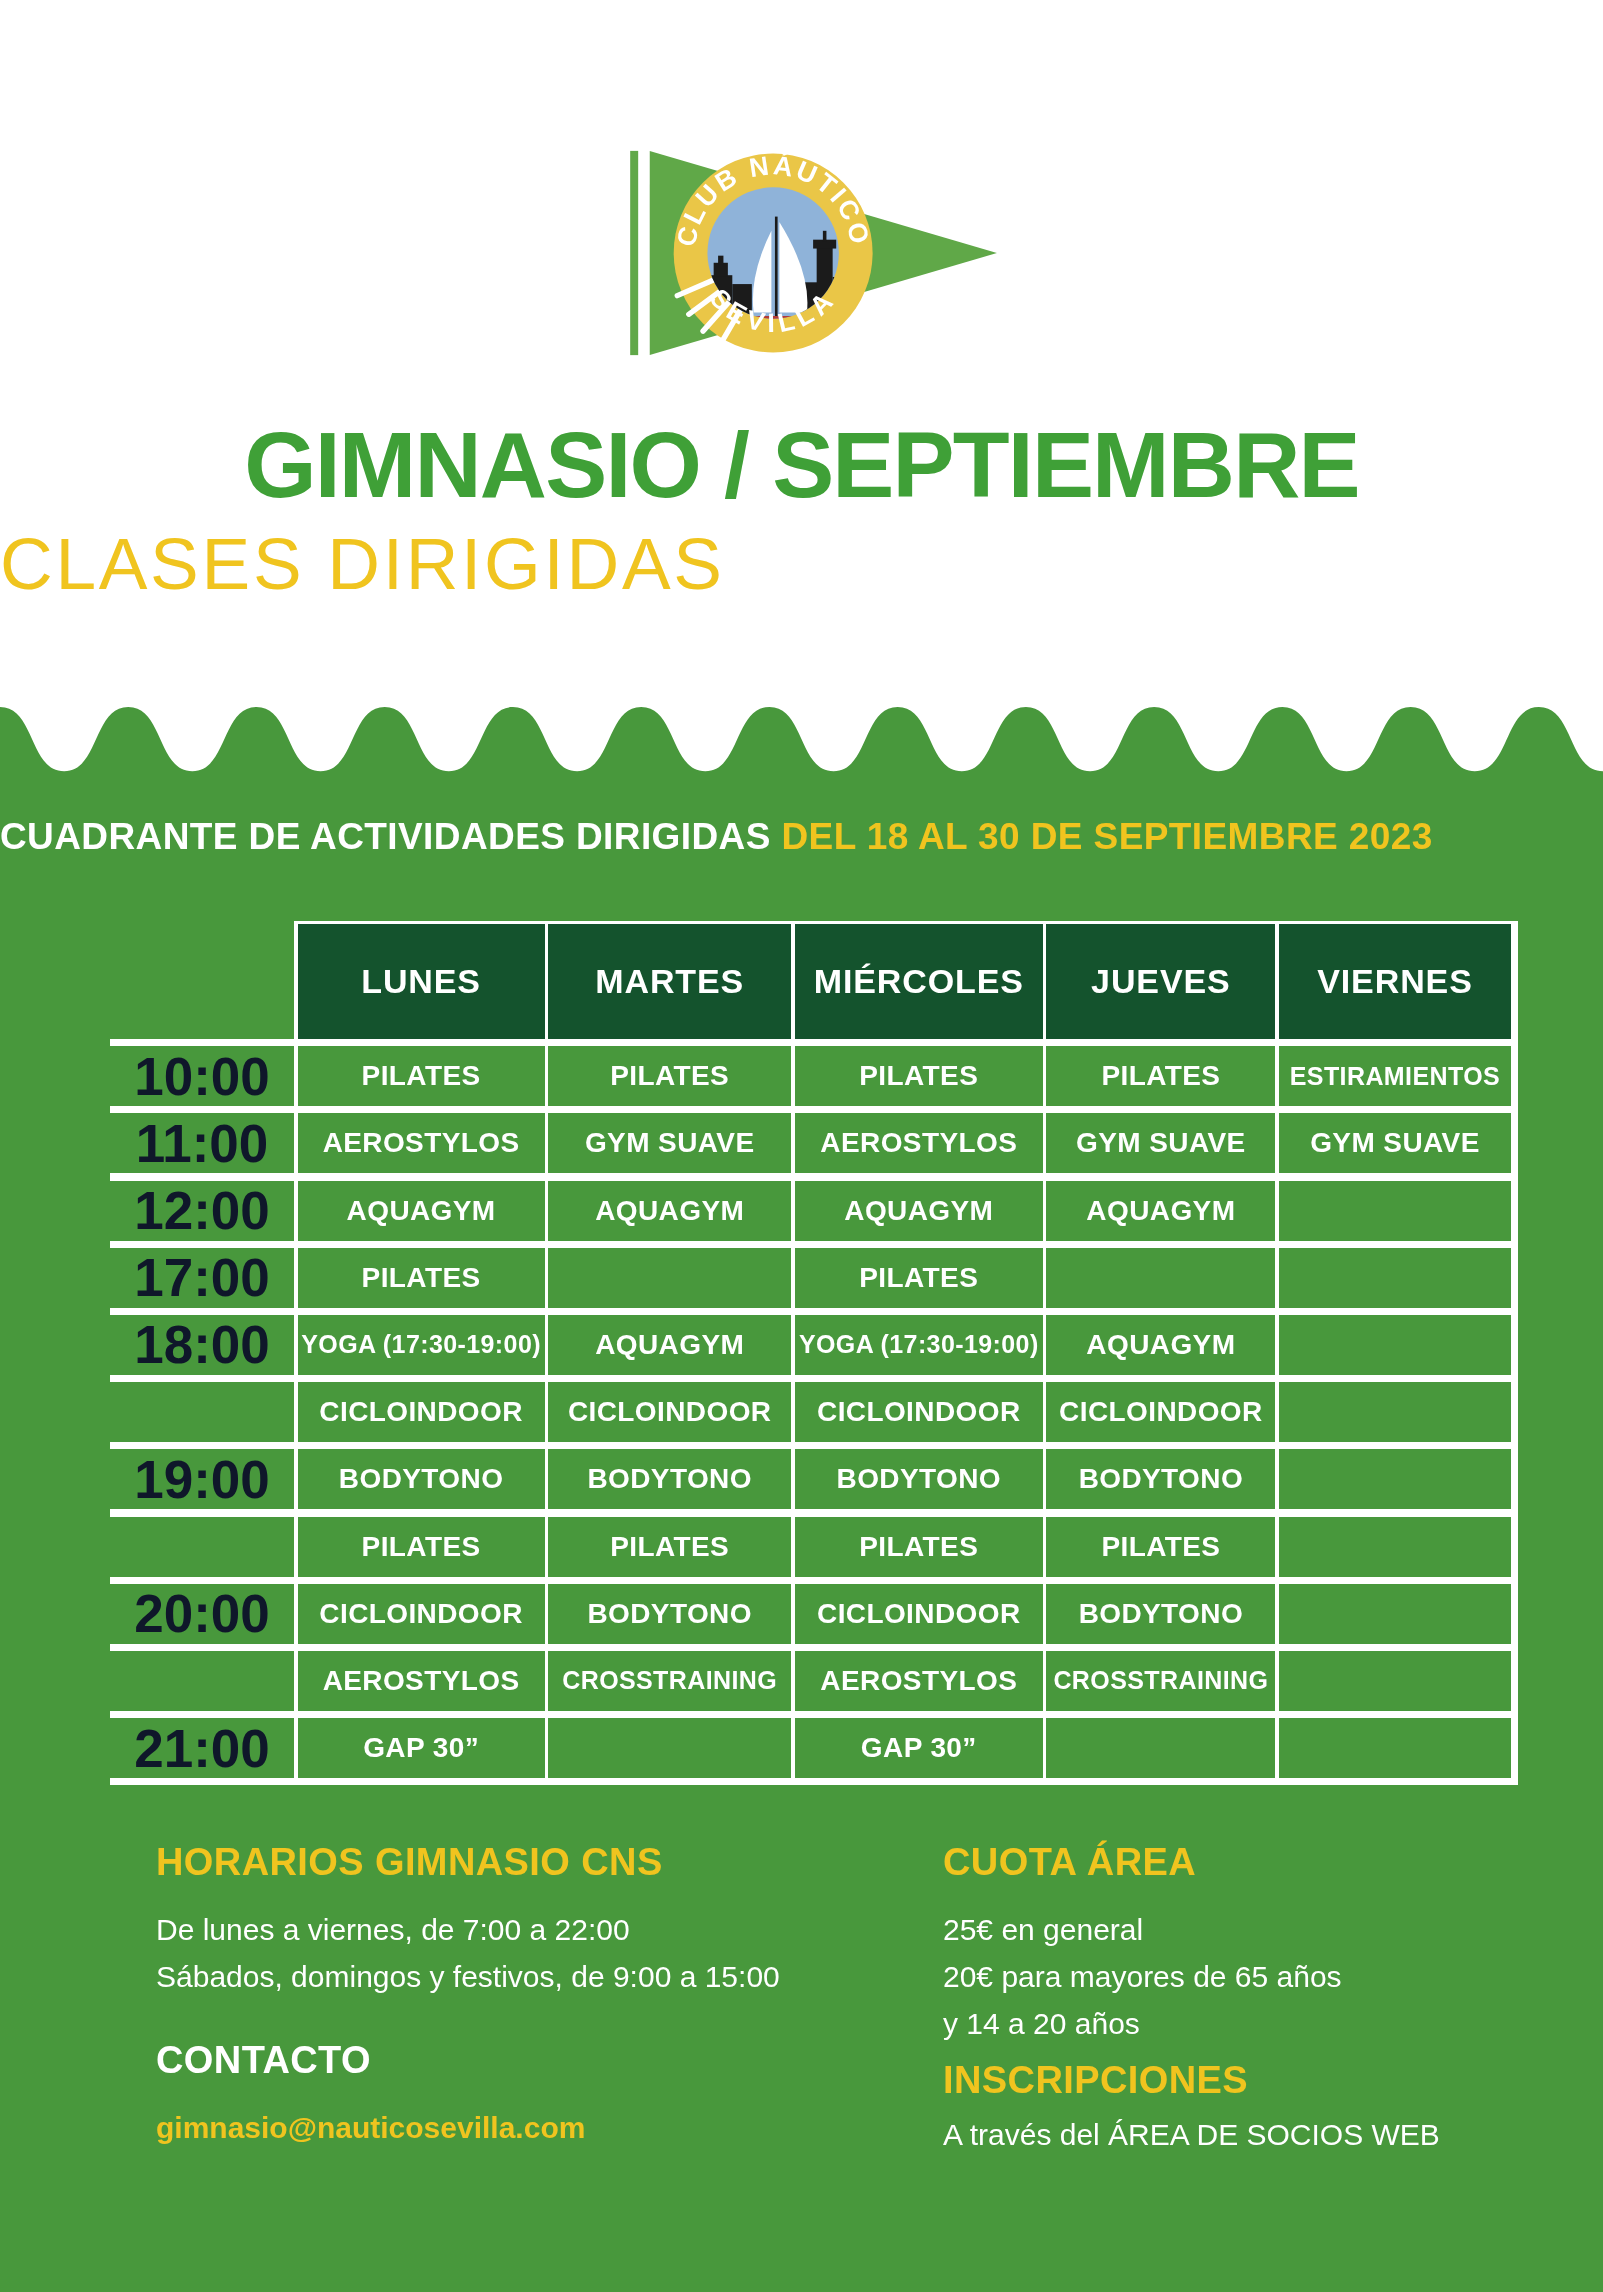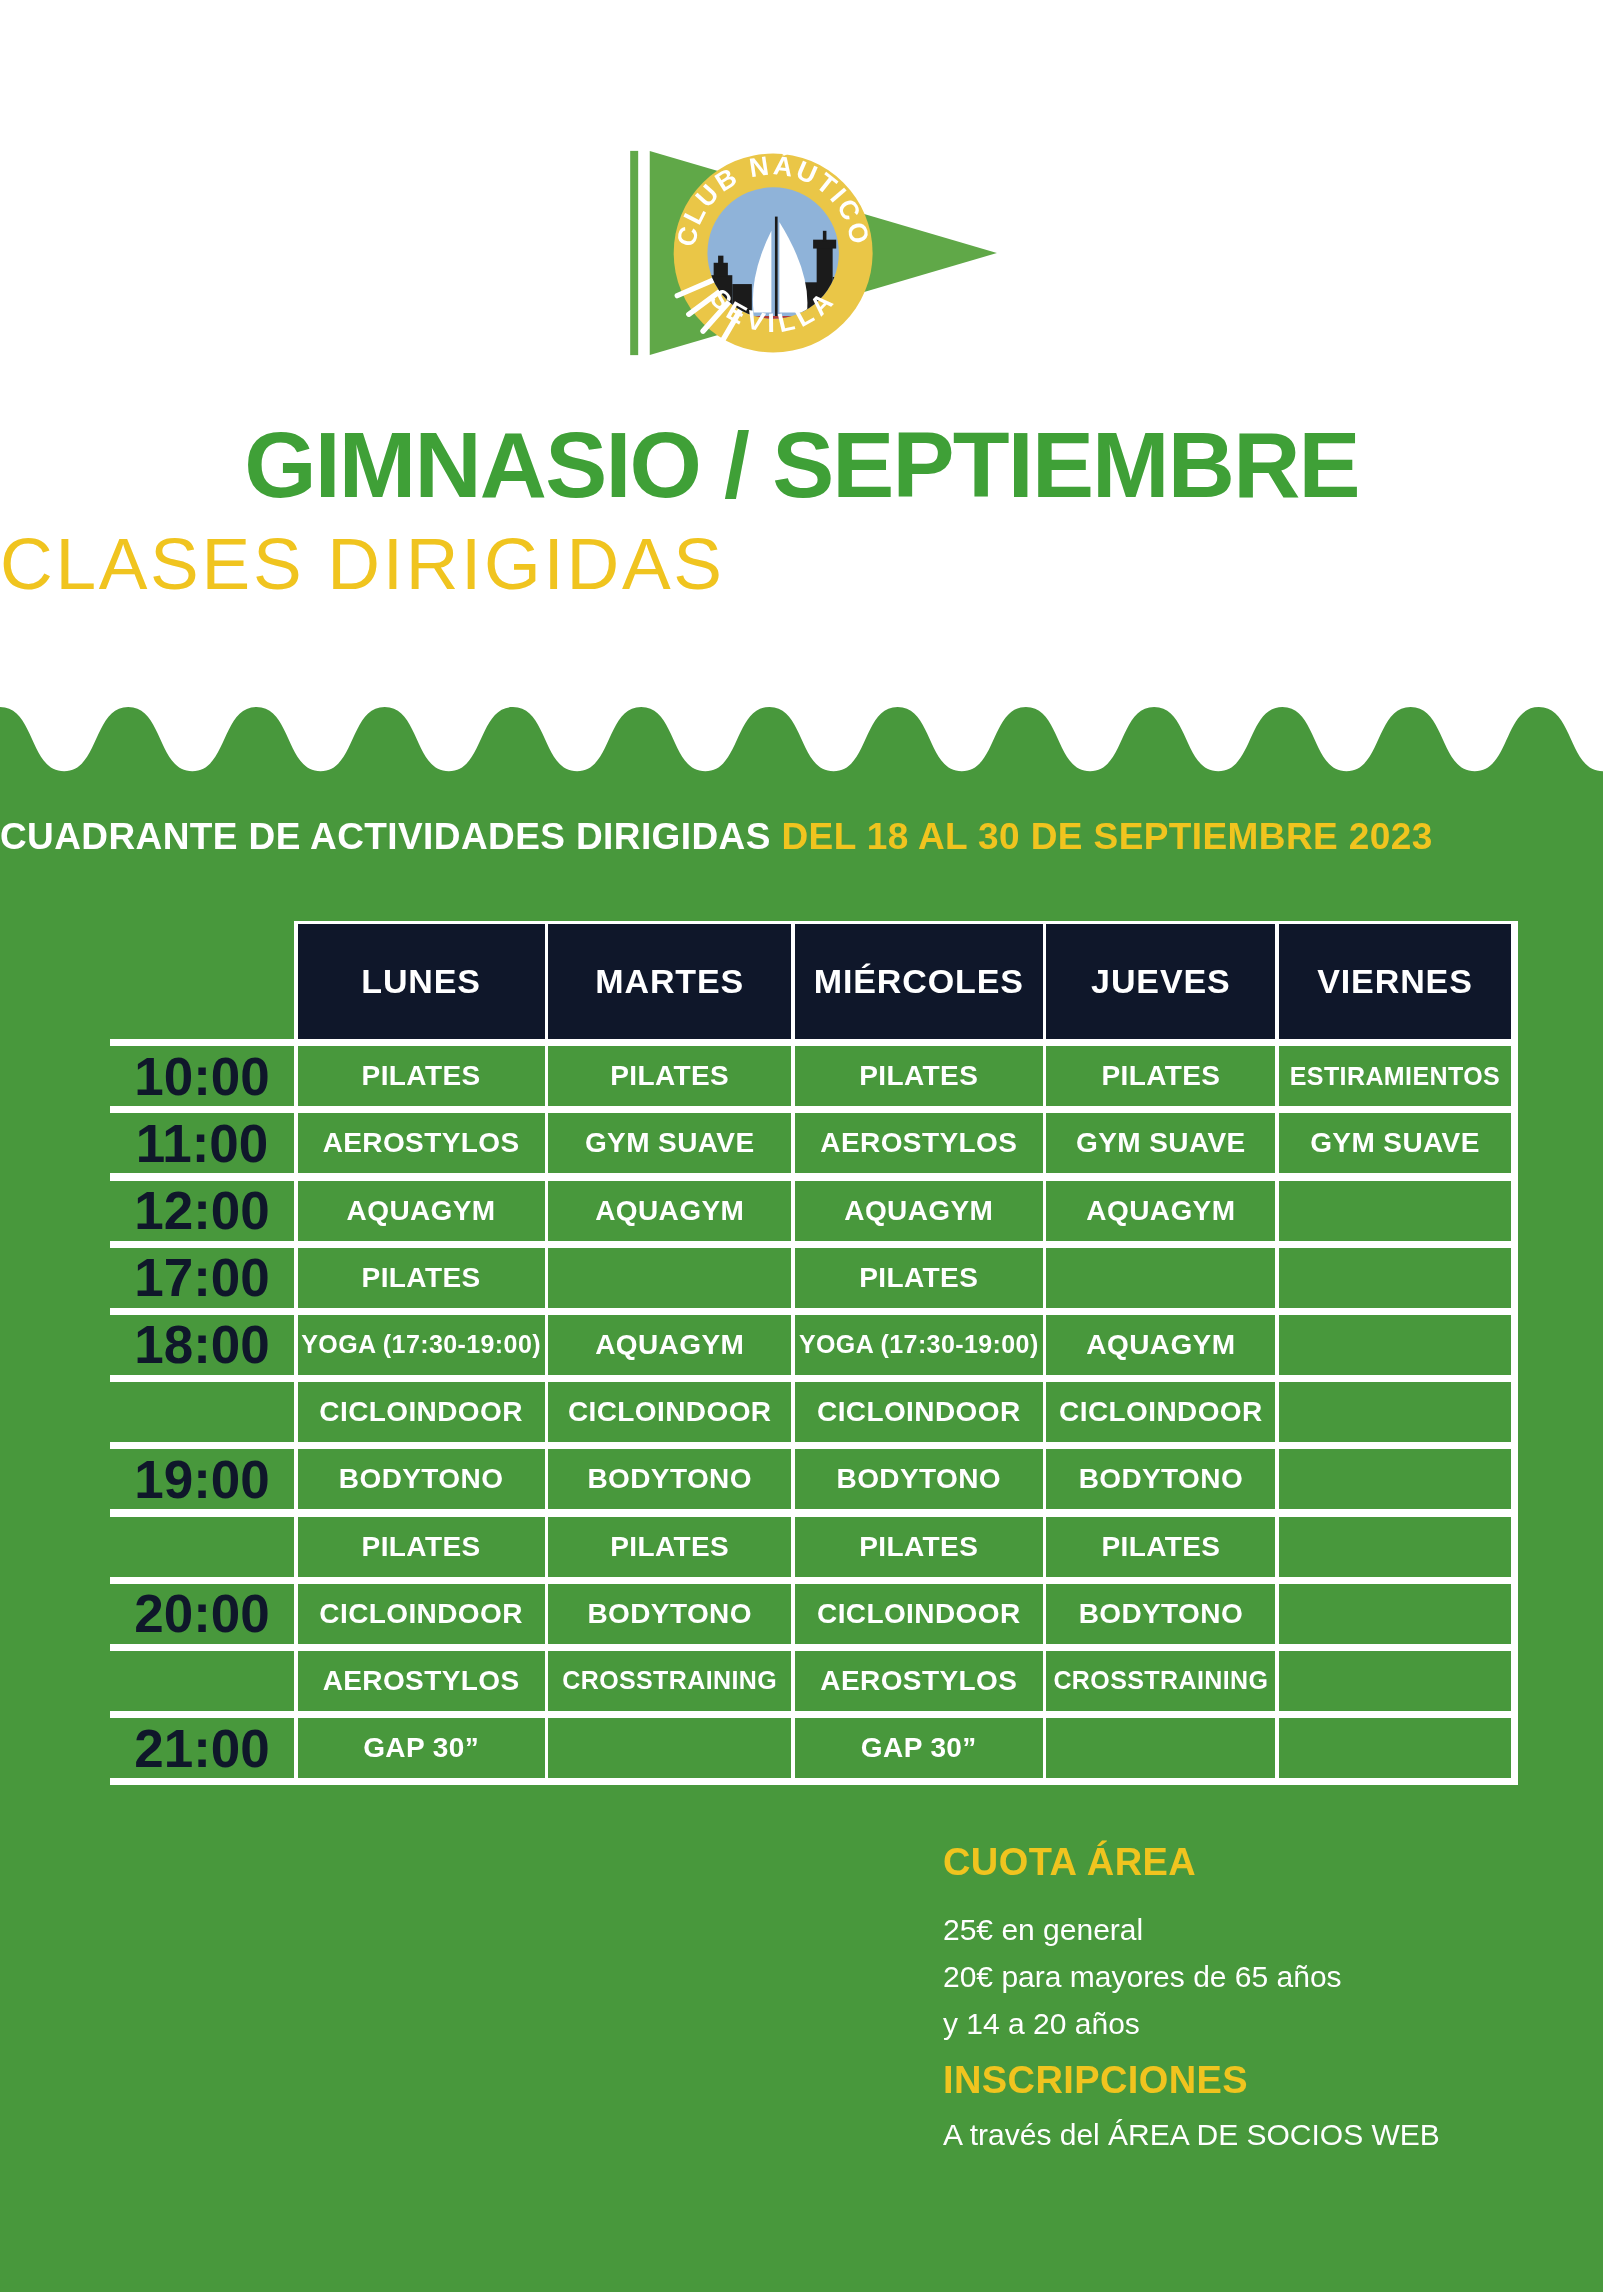--- a/index.html
+++ b/index.html
@@ -46,21 +46,21 @@
     grid-template-columns:184px 247px 243px 248px 229px 232px;
     grid-template-rows:118px repeat(11, 60px);
     column-gap:3.6px; row-gap:7.2px;
   }
   .cell {
     background:#48983c; display:flex; align-items:center; justify-content:center;
     color:#ffffff; overflow:hidden;
   }
   .time-head { background:#48983c; }
   .day-head {
-    background:#0f172a; border-top:3.6px solid #ffffff;
+    background:#14532d; border-top:3.6px solid #ffffff;
     font-size:34px; font-weight:700; letter-spacing:0.9px;
   }
   .time-cell { font-size:53px; font-weight:700; color:#0f172a; letter-spacing:0px; }
   .activity { font-size:28px; font-weight:700; letter-spacing:0.4px; white-space:nowrap; }
   .activity.small { font-size:25px; }
 
   
   .info-col { position:absolute; top:1841px; }
   .info-left  { left:156px;  width:734px; }
   .info-right { left:943px; width:591px; }
@@ -231,20 +231,29 @@
         <div class="cell activity"></div>
         <div class="cell time-cell">21:00</div>
         <div class="cell activity">GAP 30”</div>
         <div class="cell activity"></div>
         <div class="cell activity">GAP 30”</div>
         <div class="cell activity"></div>
         <div class="cell activity"></div>
       </div>
   </div>
 
+  <div class="info-col info-left">
+    <div class="sec-title">HORARIOS GIMNASIO CNS</div>
+    <div class="sec-lines" id="hours-lines">
+        <div>De lunes a viernes, de 7:00 a 22:00</div>
+        <div>Sábados, domingos y festivos, de 9:00 a 15:00</div>
+      </div>
+    <div class="sec-title white mt-contact">CONTACTO</div>
+    <a class="email" href="#">gimnasio@nauticosevilla.com</a>
+  </div>
 
   <div class="info-col info-right">
     <div class="sec-title">CUOTA ÁREA</div>
     <div class="sec-lines" id="fee-lines">
         <div>25€ en general</div>
         <div>20€ para mayores de 65 años</div>
         <div>y 14 a 20 años</div>
       </div>
     <div class="sec-title mt-insc">INSCRIPCIONES</div>
     <div class="sec-line-single">A través del ÁREA DE SOCIOS WEB</div>

